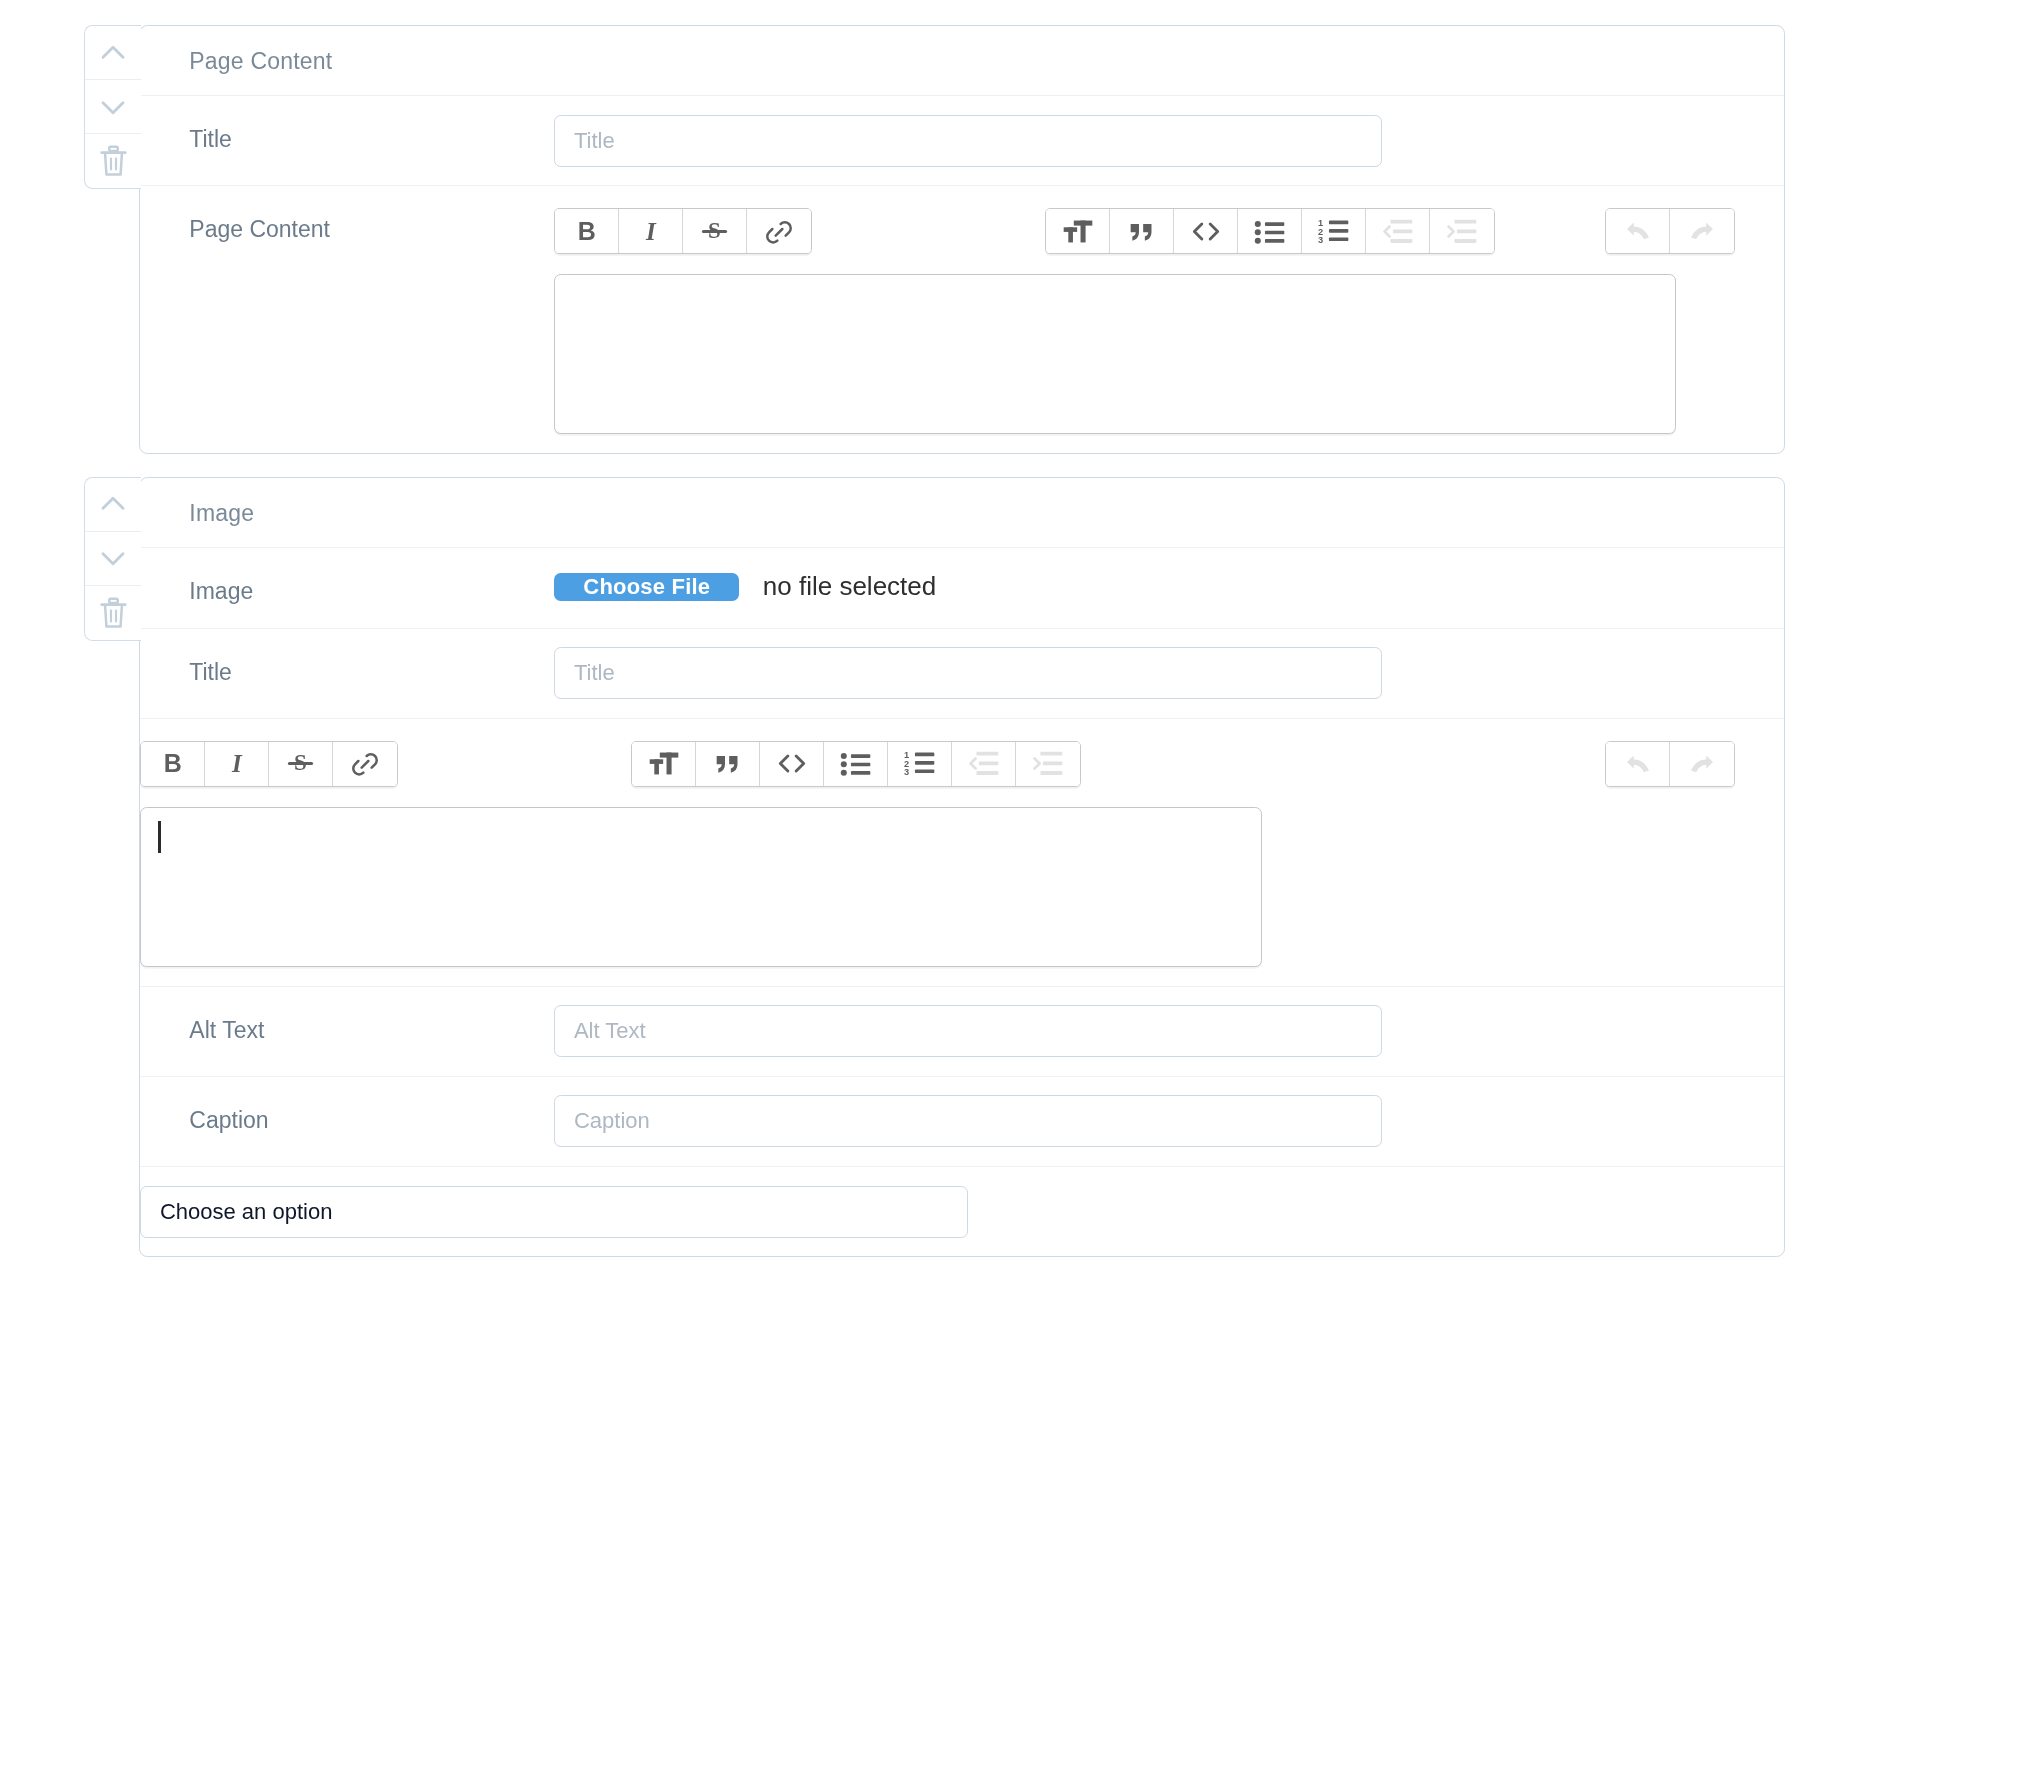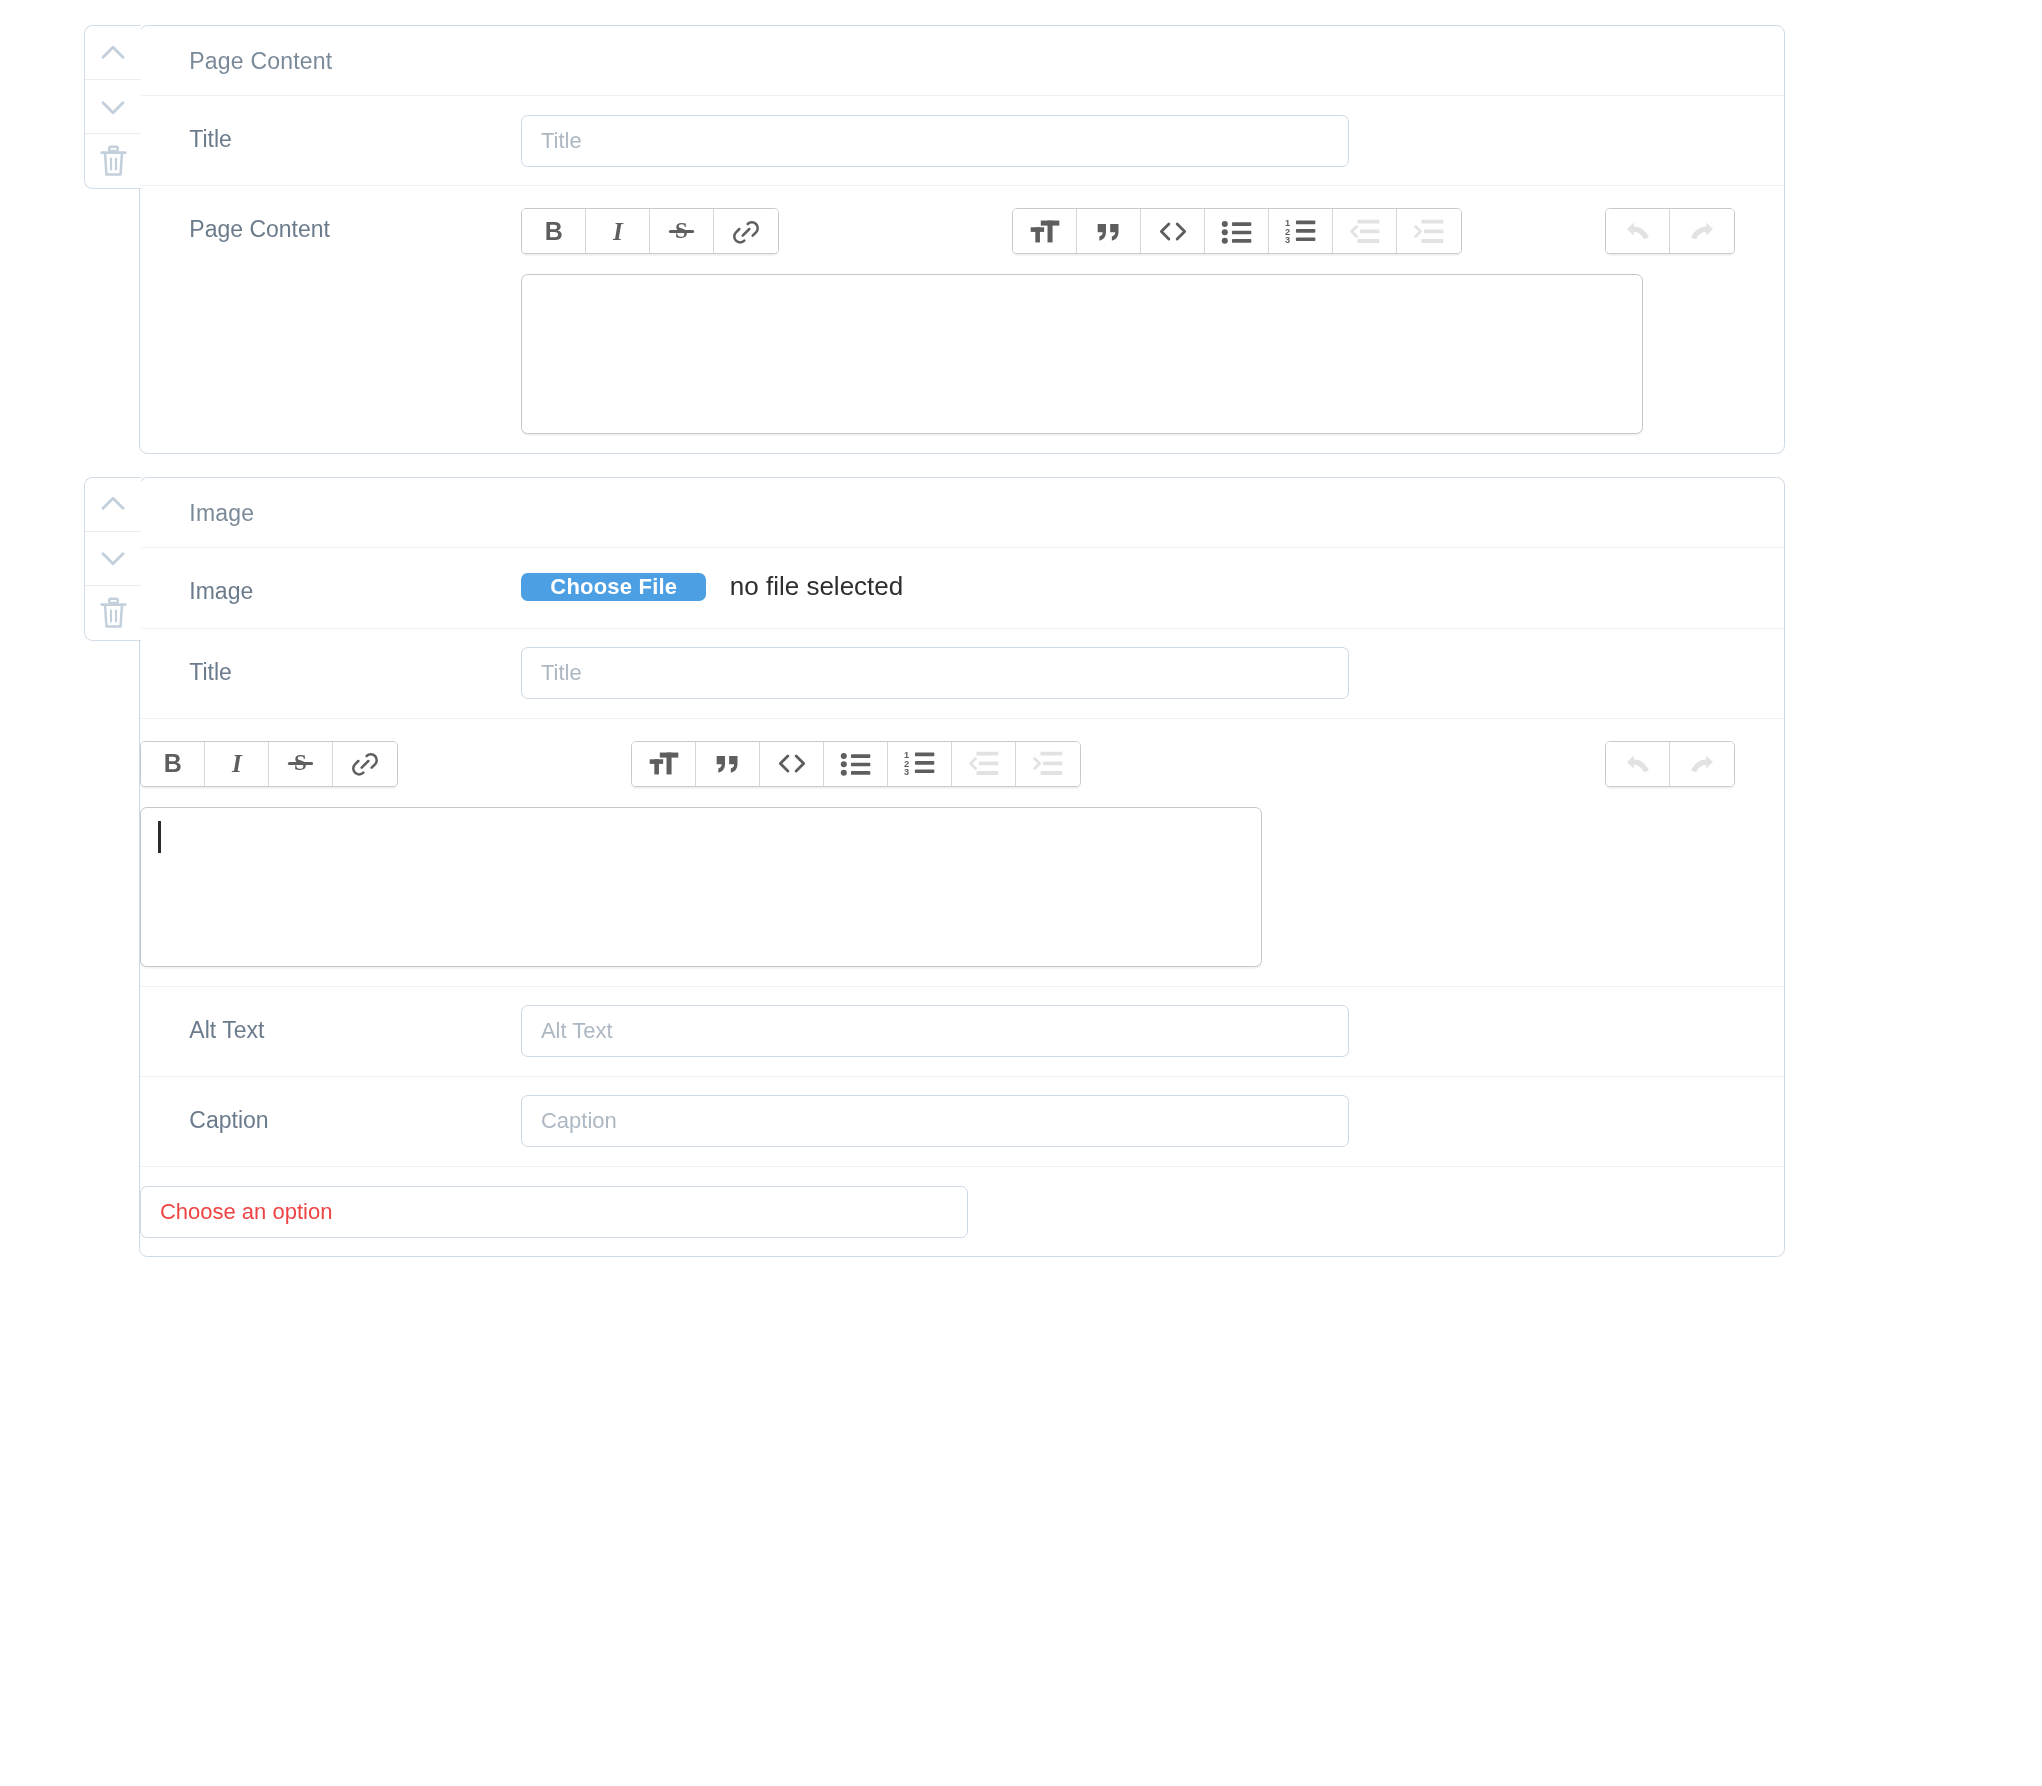--- a/index.html
+++ b/index.html
@@ -75,20 +75,21 @@
     letter-spacing: 0.2px;
   }
 
   
   .row {
     display: flex;
     align-items: flex-start;
     border-bottom: 1.7px solid #eef1f4;
     min-height: 81px;
     padding: 0;
+    gap: 33px;
   }
   .row:last-child { border-bottom: none; }
 
   .row-label {
     flex: 0 0 381px;
     font-size: 23px;
     color: #6b7b8b;
     padding: 29px 0 0 49px;
     line-height: 1.3;
   }
@@ -115,21 +116,21 @@
   .text-input::placeholder { color: #adb8c3; }
 
   .select-input {
     display: block;
     width: 828px;
     height: 52px;
     border: 1.7px solid #ccd8e3;
     border-radius: 6.7px;
     background: #ffffff;
     font-size: 22px;
-    color: #ef4444;
+    color: #0f172a;
     padding: 0 18.6px;
     line-height: 49px;
     cursor: pointer;
     overflow: hidden;
     white-space: nowrap;
   }
 
   
   .file-row {
     display: flex;

